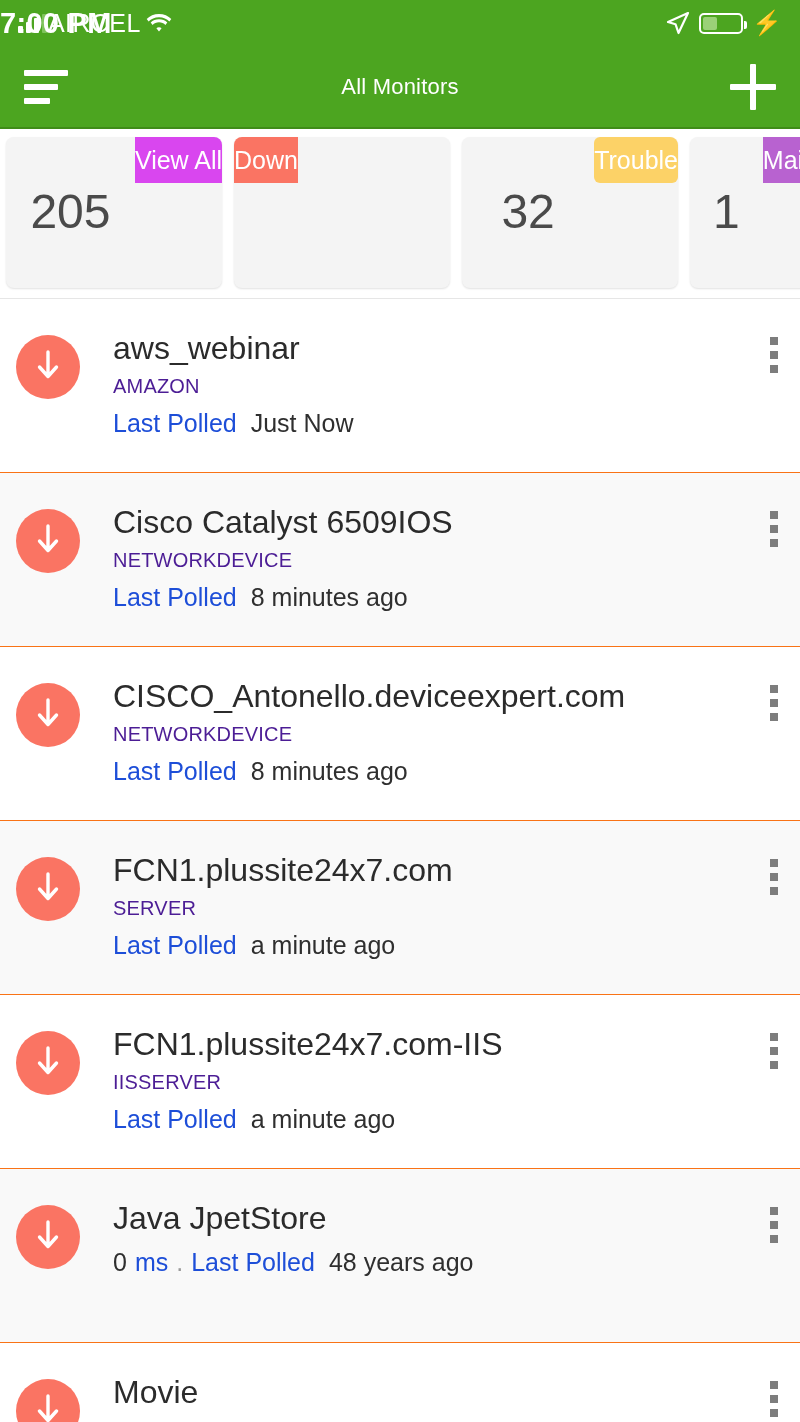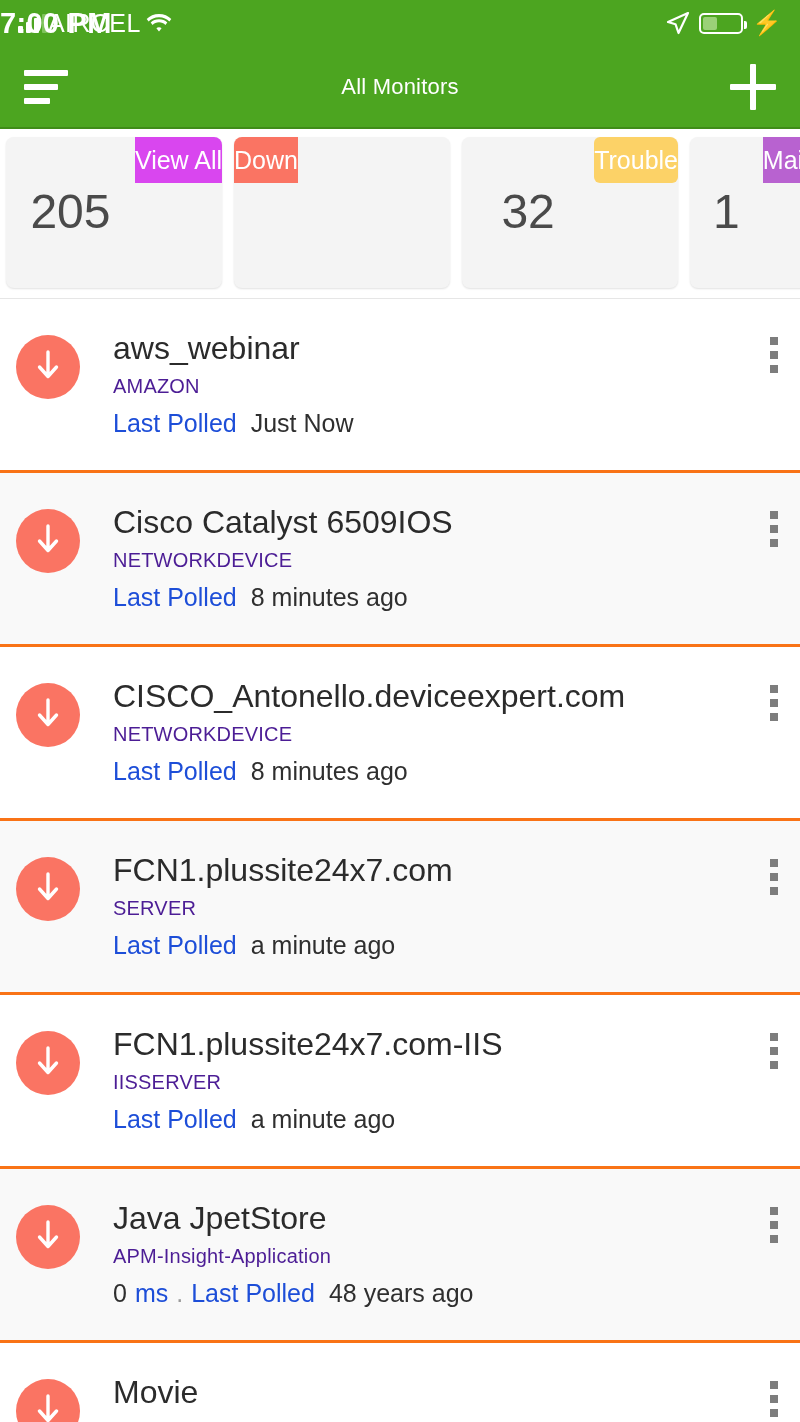--- a/index.html
+++ b/index.html
@@ -104,21 +104,21 @@
     height:46px;
     display:flex; align-items:center; justify-content:center;
     color:#ffffff; font-size:25px; white-space:nowrap;
   }
 
   
   .list{ background:#ffffff; }
   .row{
     position:relative;
     height:174px;
-    border-bottom:3px solid #f97316;
+    border-bottom:1px solid #f97316;
     display:flex; align-items:flex-start;
     padding:32px 0 0 0;
     cursor:pointer;
   }
   .row.alt{ background:#f9f9f9; }
   .status-icon{
     flex:0 0 64px;
     width:64px; height:64px;
     margin-left:16px; margin-top:4px;
     border-radius:50%;
@@ -325,21 +325,20 @@
       </div>
     </div>
     <div class="row alt">
       <div class="status-icon" style="background: rgb(250, 116, 99);">
         <svg width="30" height="34" viewBox="0 0 30 34">
           <path d="M15 2 v22 M6.5 17 L15 26.5 L23.5 17" fill="none" stroke="#fff" stroke-width="3.4" stroke-linecap="round" stroke-linejoin="round"></path>
         </svg>
       </div>
       <div class="row-body">
         <div class="mon-name">Java JpetStore</div>
-        <div class="mon-type">APM-Insight-Application</div>
         <div class="mon-meta">
           <span class="meta-val">0</span>
           <span style="width: 8px; display: inline-block;"></span>
           <span class="meta-muted">ms</span>
           <span class="meta-dot">.</span>
           <span class="meta-muted">Last Polled</span>
           <span class="meta-gap"></span>
           <span class="meta-val">48 years ago</span>
         </div>
       </div>

